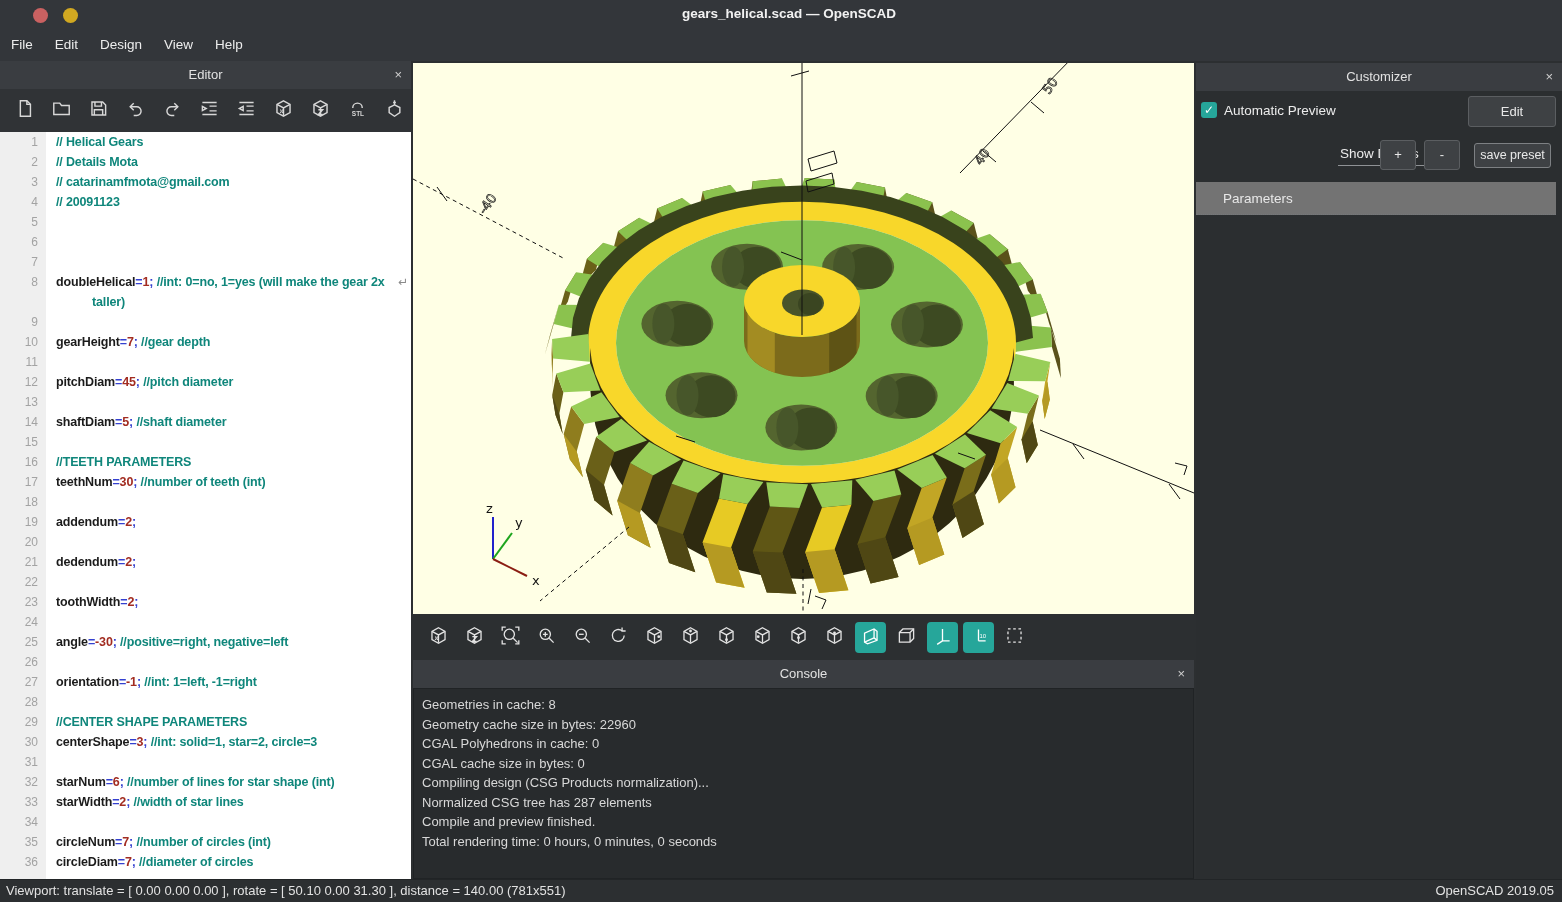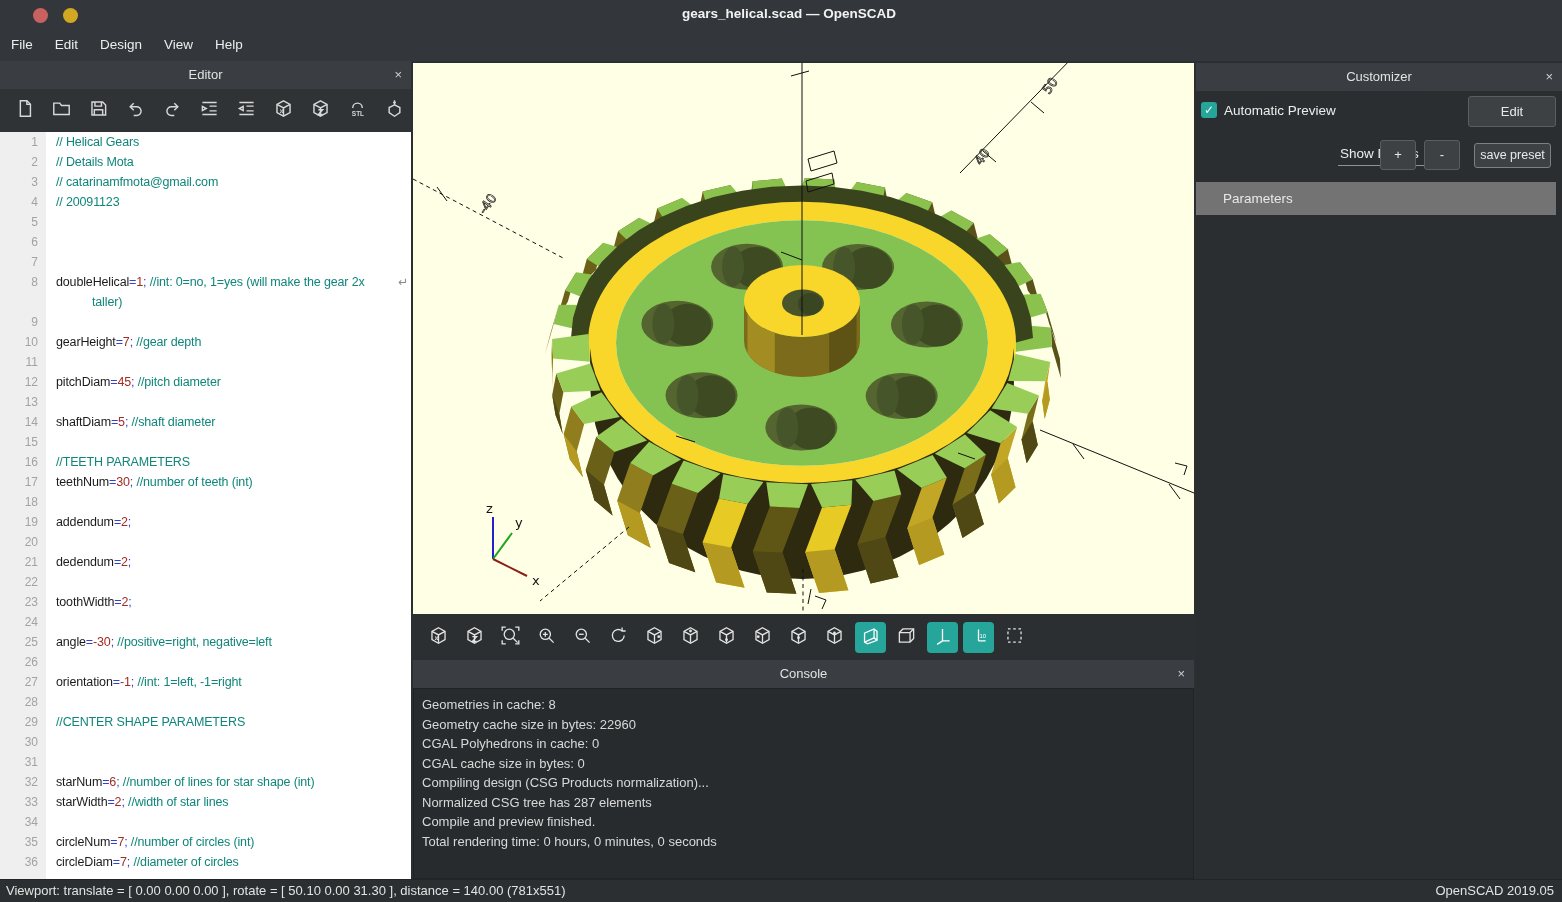--- a/index.html
+++ b/index.html
@@ -25,21 +25,21 @@
 
   
   .editor { position:absolute; left:0; top:61px; width:411px; height:818px; background:#22c55e; }
   .etoolbar { height:43px; background:#303336; display:flex; align-items:center; gap:15px; padding-left:13px; }
   .tbtn { width:22px; height:22px; color:#d8d8d8; display:flex; align-items:center; justify-content:center; }
   .tbtn svg { stroke:currentColor; fill:none; stroke-width:1.2; }
   .code { position:relative; height:747px; background:#fff; overflow:hidden; font-size:12.5px; }
   .gutter { position:absolute; left:0; top:0; width:46px; height:100%; background:#efefef; }
   .crow { position:relative; height:20px; line-height:20px; white-space:nowrap; }
   .cnum { position:absolute; left:0; width:38px; text-align:right; color:#a3a3a3; font-size:12px; }
-  .ctext { position:absolute; left:56px; right:10px; overflow:hidden; letter-spacing:-0.15px; }
+  .ctext { position:absolute; left:56px; right:10px; overflow:hidden; letter-spacing:-0.15px;font-weight:bold; }
   .ctext.cont { left:92px; }
   .s-i { color:#1b1b1b; }
   .s-o { color:#3440d0; }
   .s-num { color:#a22c21; }
   .s-c { color:#0f867b; }
   .wrapmark { position:absolute; right:3px; top:0; color:#8a8a8a; font-size:12px;
               font-family:"DejaVu Sans", sans-serif; }
 
   
   .viewport { position:absolute; left:413px; top:63px; width:781px; height:551px; background:#ffffe5; }
@@ -283,20 +283,21 @@
       <div class="crow">
         <span class="cnum">28</span>
         <span class="ctext"></span>
       </div>
       <div class="crow">
         <span class="cnum">29</span>
         <span class="ctext"><span class="s-c">//CENTER SHAPE PARAMETERS</span></span>
       </div>
       <div class="crow">
         <span class="cnum">30</span>
+        <span class="ctext"><span class="s-i">centerShape</span><span class="s-o">=</span><span class="s-num">3</span><span class="s-o">; </span><span class="s-c">//int: solid=1, star=2, circle=3</span></span>
       </div>
       <div class="crow">
         <span class="cnum">31</span>
         <span class="ctext"></span>
       </div>
       <div class="crow">
         <span class="cnum">32</span>
         <span class="ctext"><span class="s-i">starNum</span><span class="s-o">=</span><span class="s-num">6</span><span class="s-o">; </span><span class="s-c">//number of lines for star shape (int)</span></span>
       </div>
       <div class="crow">

